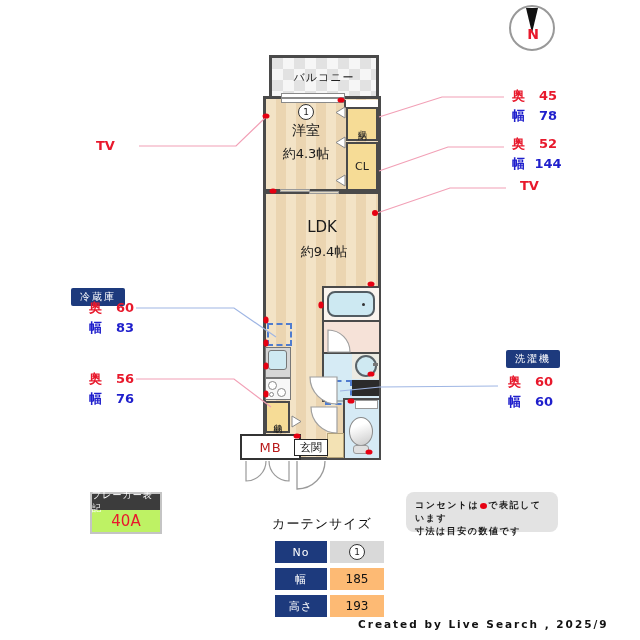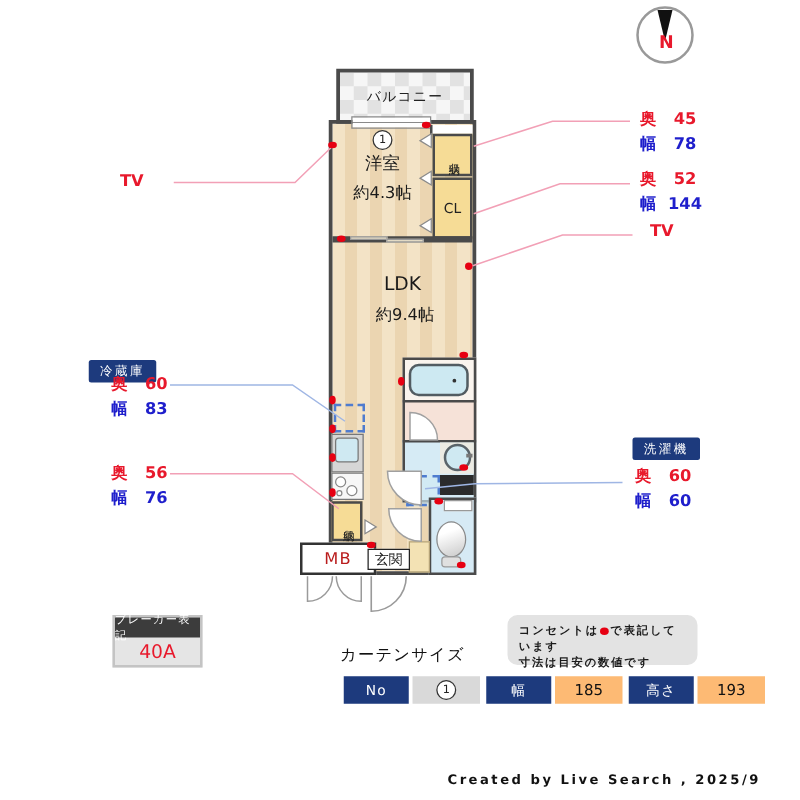--- a/index.html
+++ b/index.html
@@ -69,26 +69,26 @@
   .dim-row{display:flex;gap:7px;font-size:13px;font-weight:bold;line-height:20px;}
   .d-label{width:15px;text-align:left;}
   .d-val{width:28px;text-align:center;}
   .red{color:#e8192c;} .blue{color:#1f1fcc;}
   #fridge-rows{left:89px;top:298px;} #k-rows{left:89px;top:369px;}
   #washer-rows{left:508px;top:372px;}
   #lbl-r1{left:512px;top:86px;} #lbl-r2{left:512px;top:134px;}
   .tv{font-size:13px;font-weight:bold;color:#e8192c;}
   #tv-left{left:96px;top:138px;} #tv-right{left:520px;top:178px;}
   
-  #breaker{left:90px;top:492px;width:72px;box-sizing:border-box;border:2px solid #c4c4c4;background:#e5e5e5;}
+  #breaker{left:90px;top:492px;width:72px;box-sizing:border-box;border:2px solid #c4c4c4;background:#bef264;}
   #breaker-head{height:16px;background:#3c3c3c;color:#fff;font-size:9px;letter-spacing:1px;display:flex;align-items:center;justify-content:center;}
   #breaker-val{height:22px;color:#e8192c;font-size:15px;display:flex;align-items:center;justify-content:center;}
   
   #curtain-title{left:262px;top:515px;width:120px;text-align:center;font-size:13px;color:#111;letter-spacing:1px;}
-  #curtain-table{left:275px;top:541px;display:flex;flex-direction:row;gap:5px;}
+  #curtain-table{left:275px;top:541px;display:flex;flex-direction:column;gap:5px;}
   .c-row{display:flex;gap:3px;}
   .c-head{width:52px;height:22px;background:#1d3a7d;color:#fff;font-size:11px;display:flex;align-items:center;justify-content:center;letter-spacing:1px;}
   .c-val{width:54px;height:22px;background:#fdba74;color:#111;font-size:12px;display:flex;align-items:center;justify-content:center;}
   .c-val-gray{background:#d9d9d9;}
   
   #note-box{left:406px;top:492px;width:152px;height:40px;background:#e3e3e3;border-radius:8px;box-sizing:border-box;
     padding:7px 8px 0 9px;font-size:9px;font-weight:bold;letter-spacing:1.5px;color:#1a1a1a;line-height:13px;}
   .note-dot{display:inline-block;width:7px;height:6px;border-radius:50%;background:#e60012;margin:0 1px;vertical-align:middle;}
   #footer{left:358px;top:618px;width:270px;font-size:10.5px;font-weight:bold;letter-spacing:2px;color:#111;}
   #svg-overlay{left:0;top:0;pointer-events:none;}

